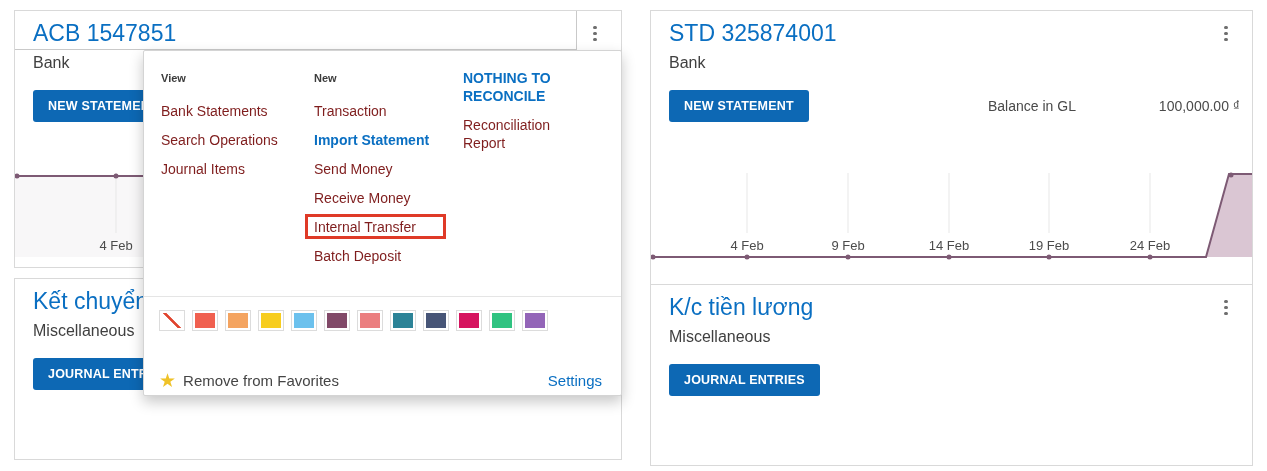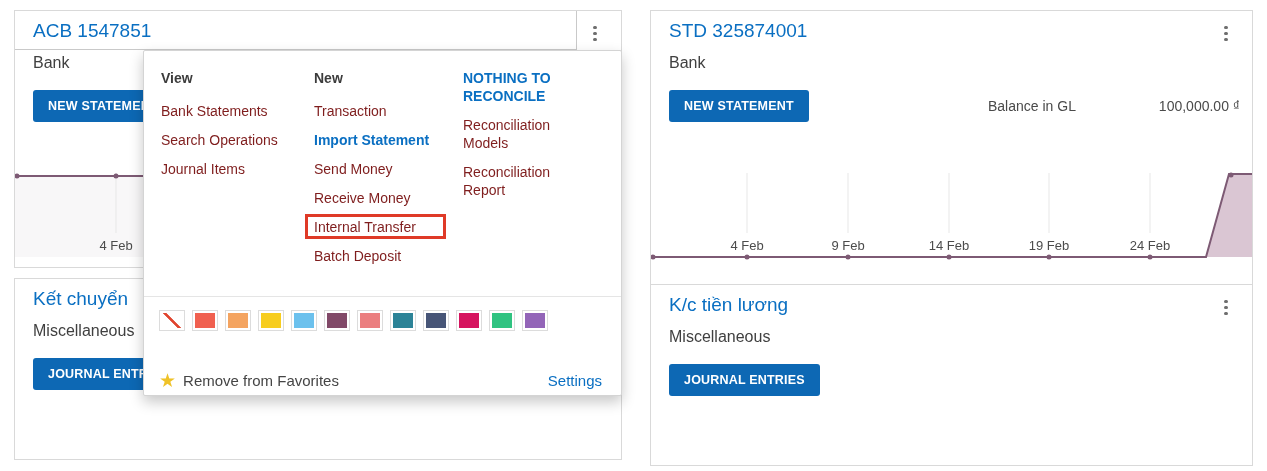--- a/index.html
+++ b/index.html
@@ -1,21 +1,21 @@
 <!DOCTYPE html>
 <html><head>
 <meta charset="utf-8">
 <style>
   * { box-sizing: border-box; margin: 0; padding: 0; }
   body { background:#fff; font-family:"Liberation Sans","DejaVu Sans",sans-serif; }
   .stage { position:relative; width:1267px; height:471px; background:#fff; overflow:hidden; }
 
   
   .card { position:absolute; background:#fff; border:1px solid #d9d9d9; }
-  .card-title { position:absolute; left:18px; top:9px; font-size:19px; font-weight:500;
+  .card-title { position:absolute; left:18px; top:9px; font-size:23px; font-weight:500;
                 color:#0a6fc2; text-decoration:none; cursor:pointer; white-space:nowrap; }
   .card-subtitle { position:absolute; left:18px; top:43px; font-size:16px; color:#404040; }
   .btn { position:absolute; left:18px; top:79px; background:#0d68b4; color:#fff; border:none;
          border-radius:3px; font-family:inherit; font-size:12.5px; font-weight:700;
          letter-spacing:.2px; padding:9px 15px; cursor:pointer; white-space:nowrap; }
   .kebab { position:absolute; top:10px; right:20px; width:12px; padding:2px; cursor:pointer; }
   .kebab i { display:block; width:3.5px; height:3.5px; background:#6e6e6e; border-radius:50%; margin:2.5px auto; }
   .header-outline { position:absolute; left:0; top:0; width:562px; height:39px;
                     border-right:1px solid #c9c9c9; border-bottom:1px solid #c9c9c9; }
   .balance-row { position:absolute; left:315px; right:12px; top:87px; display:flex;
@@ -30,21 +30,21 @@
 
   
   .dropdown { position:absolute; left:143px; top:50px; width:479px; height:346px; background:#fff;
               border:1px solid #d4d4d4; border-radius:2px; box-shadow:0 6px 14px rgba(0,0,0,.22);
               z-index:10; padding:18px 17px 0; }
   .dd-columns { display:flex; }
   .dd-col { flex:none; }
   .dd-col:nth-child(1) { width:153px; }
   .dd-col:nth-child(2) { width:149px; }
   .dd-col:nth-child(3) { width:128px; }
-  .dd-header { font-size:14px; font-weight:600; color:#3c3c3c; line-height:19px; margin-bottom:14px; }
+  .dd-header { font-size:11px; font-weight:600; color:#3c3c3c; line-height:19px; margin-bottom:14px; }
   .dd-item { display:block; position:relative; width:-moz-fit-content; width:fit-content;
              font-size:14px; color:#7f1d1d; line-height:18px; margin-bottom:11px;
              text-decoration:none; cursor:pointer; padding-right:4px; }
   .dd-item.link, .dd-item.link-bold { color:#0a6fc2; font-weight:600; }
   .red-annotation { position:absolute; left:-9px; top:-4px; width:141px; height:25px;
                     border:3px solid #df3a27; pointer-events:none; }
   .dd-divider { position:absolute; left:0; right:0; top:245px; border-top:1px solid #e5e5e5; }
   .dd-swatches { position:absolute; left:15px; top:259px; display:flex; gap:7px; }
   .swatch { width:26px; height:21px; background:#fff; border:1px solid #dcdcdc; padding:2px; cursor:pointer; }
   .swatch-inner { width:100%; height:100%; }
@@ -174,21 +174,20 @@
           <div class="dd-header">New</div>
           <a class="dd-item">Transaction</a>
           <a class="dd-item link-bold">Import Statement</a>
           <a class="dd-item">Send Money</a>
           <a class="dd-item">Receive Money</a>
           <a class="dd-item">Internal Transfer<div class="red-annotation"></div></a>
           <a class="dd-item">Batch Deposit</a>
         </div>
         <div class="dd-col">
           <a class="dd-item link">NOTHING TO RECONCILE</a>
-          <a class="dd-item">Reconciliation Models</a>
           <a class="dd-item">Reconciliation Report</a>
         </div>
       </div>
     <div class="dd-divider"></div>
     <div class="dd-swatches">
         <div class="swatch">
           <div class="swatch-inner swatch-none"></div>
         </div>
         <div class="swatch">
           <div class="swatch-inner" style="background: rgb(240, 96, 80);"></div>

